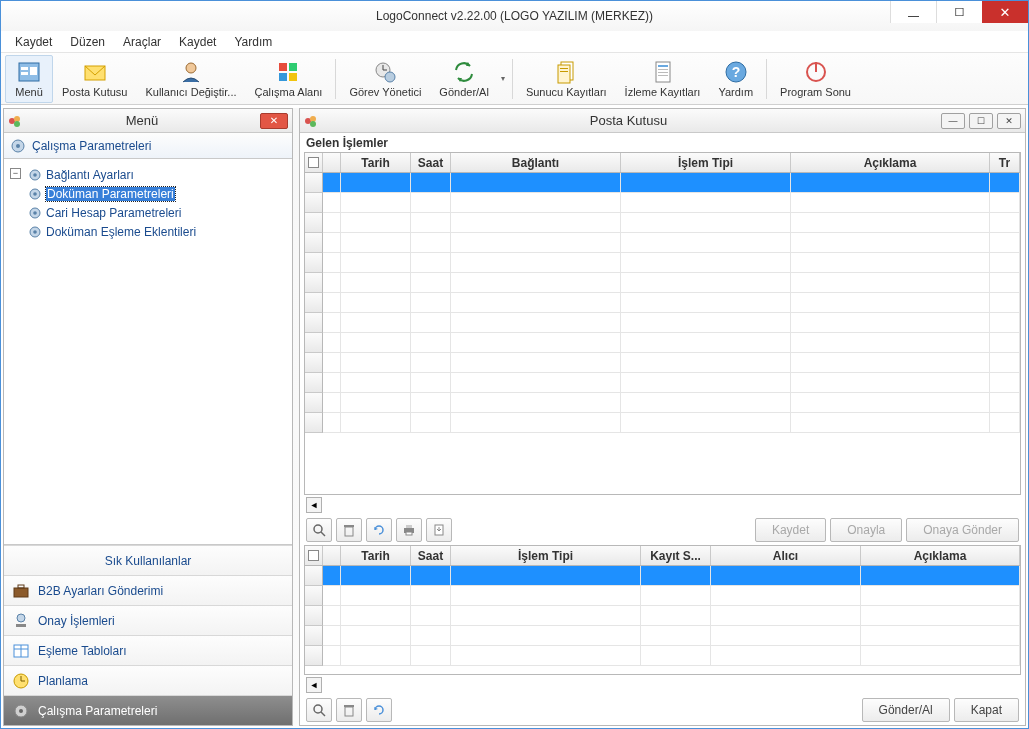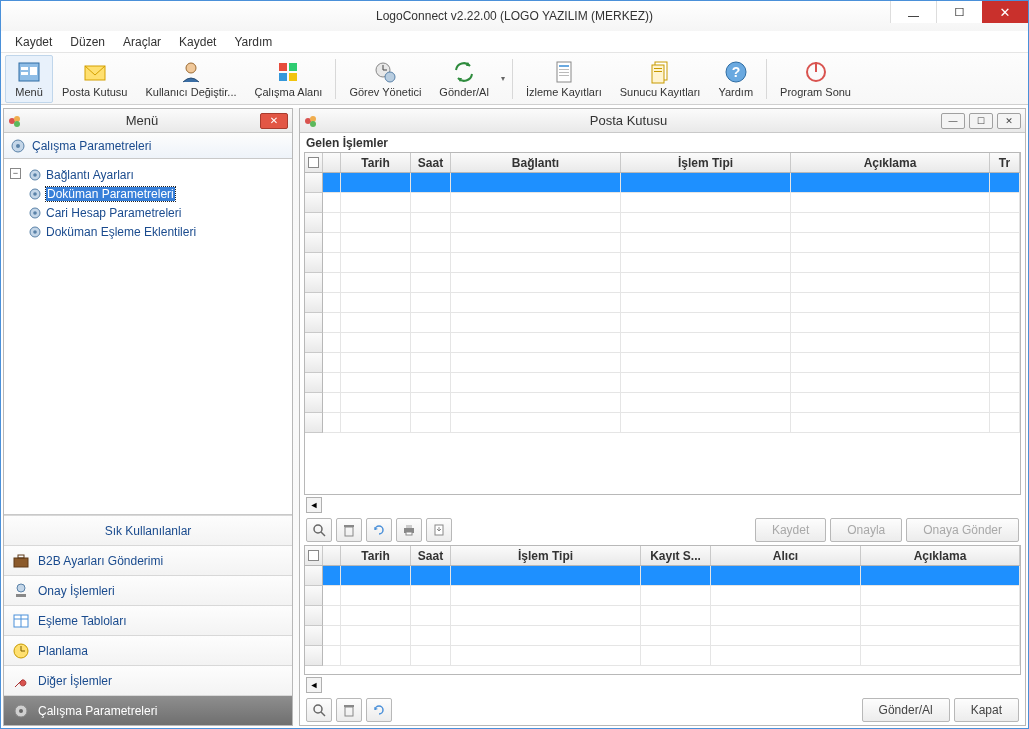--- a/index.html
+++ b/index.html
@@ -149,36 +149,36 @@
         <path d="M20 14 A8 8 0 0 1 6 18" fill="none" stroke="#2e8b3d" stroke-width="2"></path>
         <path d="M16 2 L18 6 L14 6 Z" fill="#2e8b3d"></path>
         <path d="M8 22 L6 18 L10 18 Z" fill="#2e8b3d"></path>
       </svg>
     <span>Gönder/Al</span>
   </div>
   <div class="tool-dd">▾</div>
   <div class="tool-sep"></div>
   <div class="toolbtn">
     <svg class="ticon" viewBox="0 0 24 24">
+        <rect x="7" y="2" width="12" height="18" fill="#fff" stroke="#c79a00"></rect>
+        <rect x="4" y="5" width="12" height="18" fill="#fff4d0" stroke="#c79a00"></rect>
+        <rect x="6" y="8" width="8" height="1" fill="#c79a00"></rect>
+        <rect x="6" y="11" width="8" height="1" fill="#c79a00"></rect>
+      </svg>
+    <span>Sunucu Kayıtları</span>
+  </div>
+  <div class="toolbtn">
+    <svg class="ticon" viewBox="0 0 24 24">
         <rect x="5" y="2" width="14" height="20" fill="#fff" stroke="#888"></rect>
         <rect x="7" y="5" width="10" height="2" fill="#6aa9e0"></rect>
         <rect x="7" y="9" width="10" height="1" fill="#bbb"></rect>
         <rect x="7" y="12" width="10" height="1" fill="#bbb"></rect>
         <rect x="7" y="15" width="10" height="1" fill="#bbb"></rect>
       </svg>
     <span>İzleme Kayıtları</span>
-  </div>
-  <div class="toolbtn">
-    <svg class="ticon" viewBox="0 0 24 24">
-        <rect x="7" y="2" width="12" height="18" fill="#fff" stroke="#c79a00"></rect>
-        <rect x="4" y="5" width="12" height="18" fill="#fff4d0" stroke="#c79a00"></rect>
-        <rect x="6" y="8" width="8" height="1" fill="#c79a00"></rect>
-        <rect x="6" y="11" width="8" height="1" fill="#c79a00"></rect>
-      </svg>
-    <span>Sunucu Kayıtları</span>
   </div>
   <div class="toolbtn">
     <svg class="ticon" viewBox="0 0 24 24">
         <circle cx="12" cy="12" r="10" fill="#6aa9e0" stroke="#2e6da4"></circle>
         <text x="12" y="17" text-anchor="middle" font-size="14" fill="#fff" font-weight="bold">?</text>
       </svg>
     <span>Yardım</span>
   </div>
   <div class="tool-sep"></div>
   <div class="toolbtn">
@@ -270,26 +270,20 @@
           </svg>
         <span>Eşleme Tabloları</span>
       </div>
       <div class="navitem">
         <svg class="navicon" viewBox="0 0 18 18">
             <circle cx="9" cy="9" r="7" fill="#ffe070" stroke="#c79a00"></circle>
             <path d="M9 4 V9 H13" stroke="#7a5c00" fill="none"></path>
           </svg>
         <span>Planlama</span>
       </div>
-      <div class="navitem">
-        <svg class="navicon" viewBox="0 0 18 18">
-            <path d="M3 15 L10 8 A3 3 0 1 1 8 10 Z" fill="#d9534f" stroke="#a33"></path>
-          </svg>
-        <span>Diğer İşlemler</span>
-      </div>
       <div class="navitem active">
         <svg class="navicon" viewBox="0 0 18 18">
             <circle cx="9" cy="9" r="6" fill="#d0d0d0" stroke="#888"></circle>
             <circle cx="9" cy="9" r="2" fill="#666"></circle>
           </svg>
         <span>Çalışma Parametreleri</span>
       </div>
     </div>
   </div>
 

